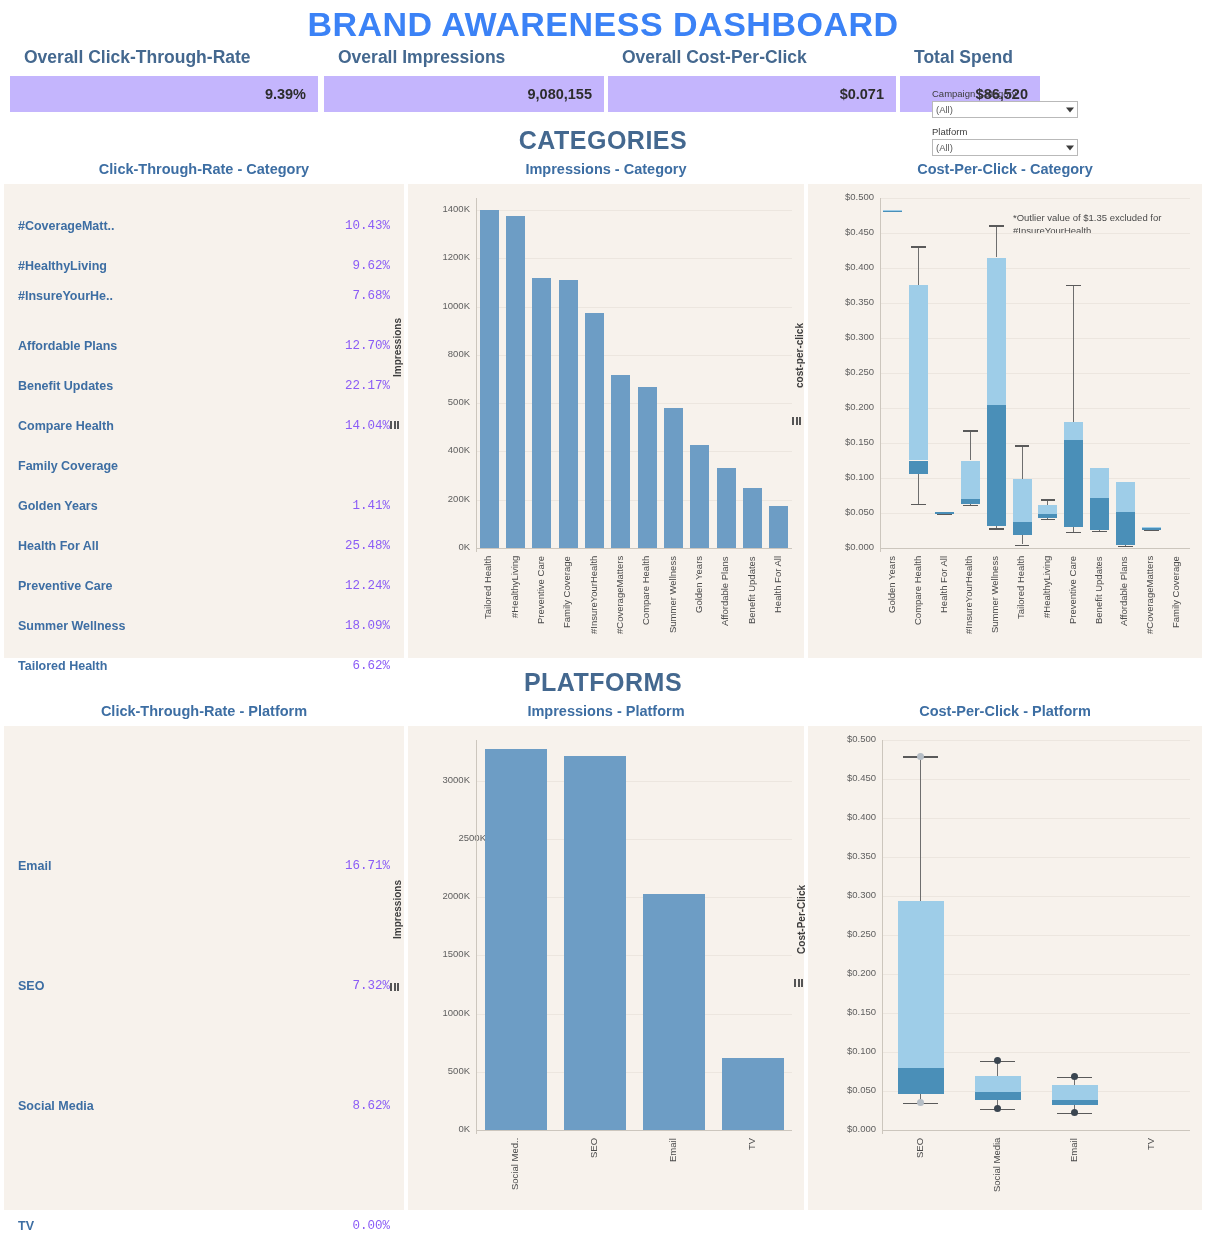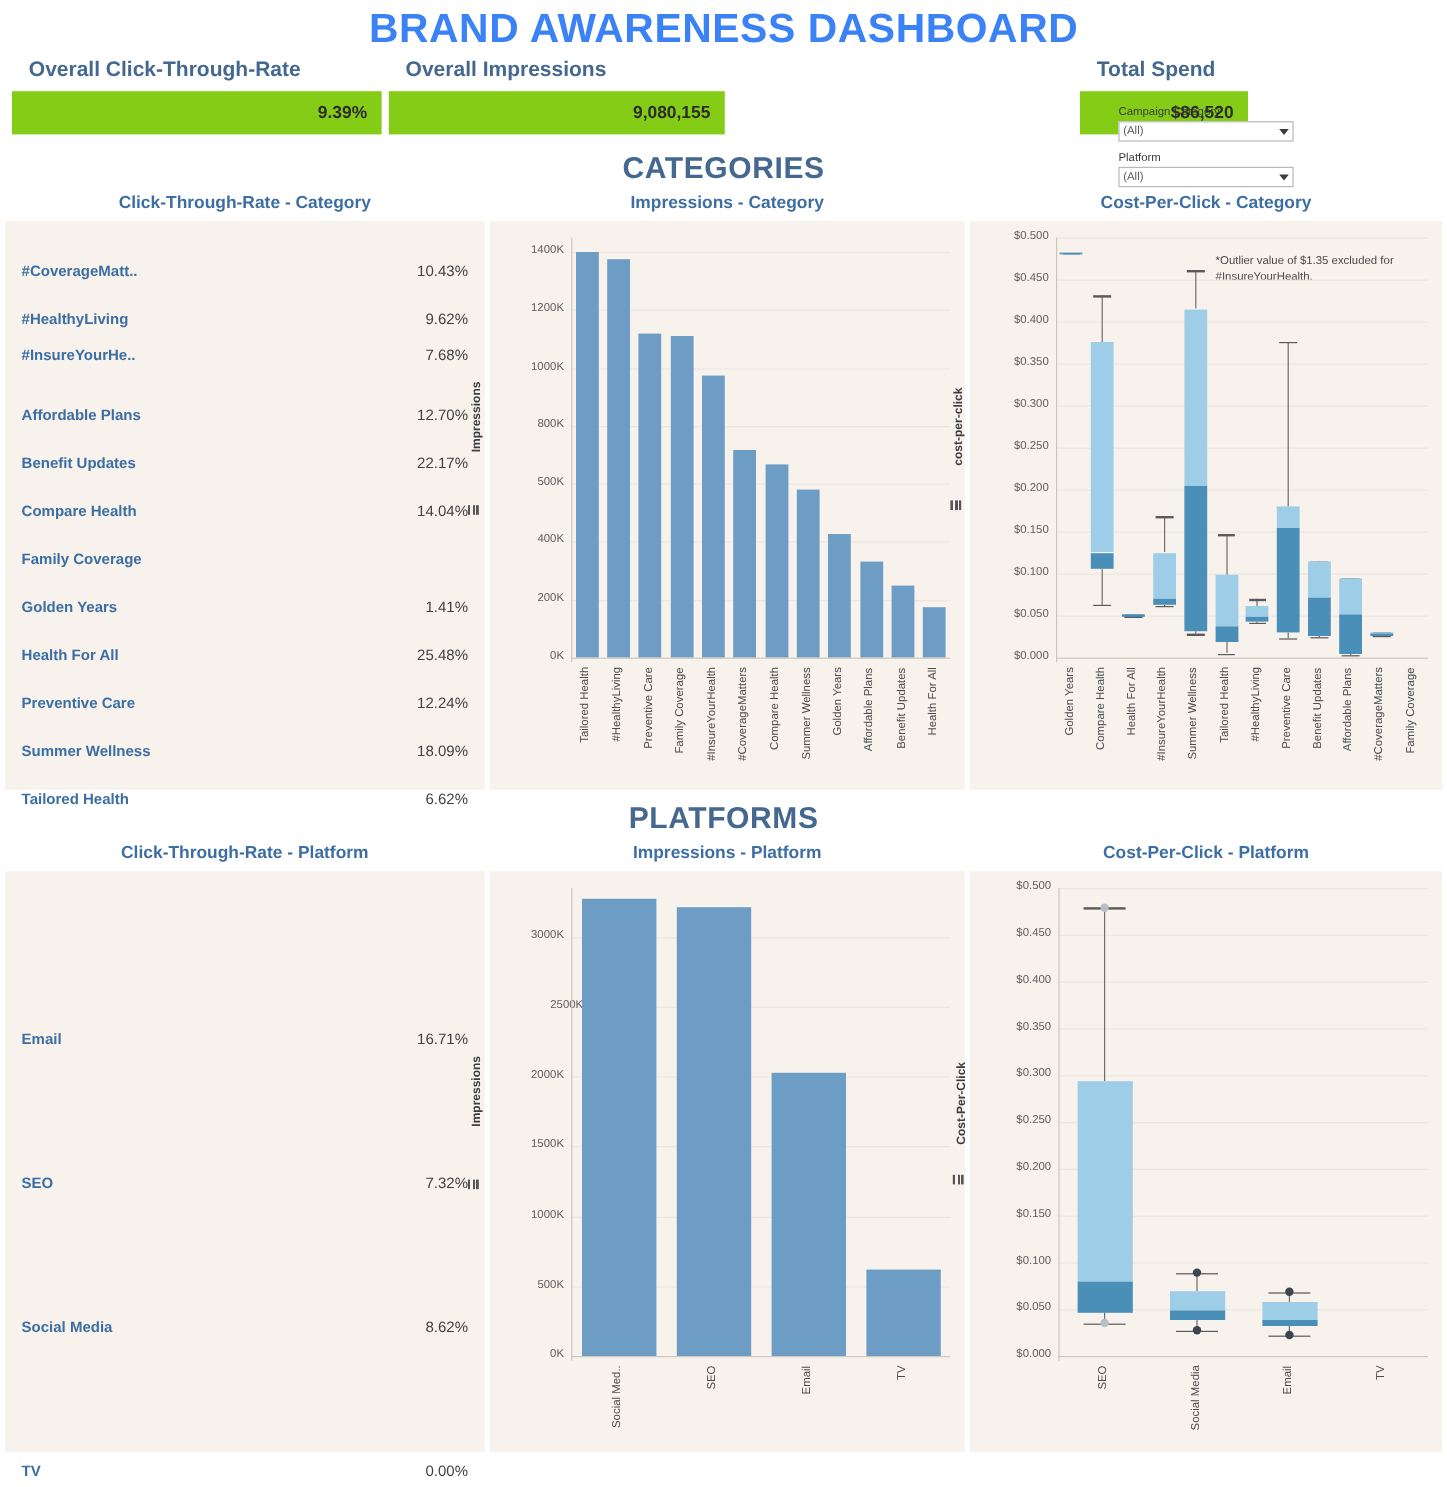--- a/index.html
+++ b/index.html
@@ -32,21 +32,21 @@
   }
   .kpi-label {
     color: #44688f;
     font-size: 17.5px;
     font-weight: bold;
     padding-left: 14px;
     height: 26px;
     line-height: 26px;
   }
   .kpi-box {
-    background: #84cc16;
+    background: #c4b5fd;
     height: 36px;
     margin-top: 6px;
     display: flex;
     align-items: center;
     justify-content: flex-end;
     padding-right: 12px;
     font-size: 14.5px;
     font-weight: bold;
     color: #2c2c2c;
   }
@@ -102,21 +102,21 @@
   .ctr-row {
     display: flex; align-items: center;
     justify-content: space-between;
     padding: 0 14px;
     position: absolute; left: 0; right: 0;
   }
   .ctr-name {
     color: #3d6ea3; font-size: 12.5px; font-weight: bold;
     line-height: 15px; max-width: 120px;
   }
-  .ctr-val { color: #404040; font-size: 12.5px; }
+  .ctr-val { color: #8b5cf6; font-size: 12.5px; font-family: Liberation Mono, monospace; }
 
   
   .axis-title {
     position: absolute;
     writing-mode: vertical-rl;
     transform: rotate(180deg);
     font-size: 10px;
     font-weight: bold;
     color: #3c3c3c;
     white-space: nowrap;
@@ -164,20 +164,24 @@
   <div class="dash-title">BRAND AWARENESS DASHBOARD</div>
 
   <div class="kpi-row">
     <div class="kpi" id="kpi0" style="left:10px; width:308px;">
       <div class="kpi-label">Overall Click-Through-Rate</div>
       <div class="kpi-box">9.39%</div>
     </div>
     <div class="kpi" id="kpi1" style="left:324px; width:280px;">
       <div class="kpi-label">Overall Impressions</div>
       <div class="kpi-box">9,080,155</div>
+    </div>
+    <div class="kpi" id="kpi2" style="left:608px; width:288px;">
+      <div class="kpi-label">Overall Cost-Per-Click</div>
+      <div class="kpi-box">$0.071</div>
     </div>
     <div class="kpi" id="kpi3" style="left:900px; width:140px;">
       <div class="kpi-label">Total Spend</div>
       <div class="kpi-box">$86,520</div>
     </div>
 
     <div class="filters">
       <div class="filter-block">
         <div class="filter-label">Campaign Category</div>
         <div class="filter-select">

